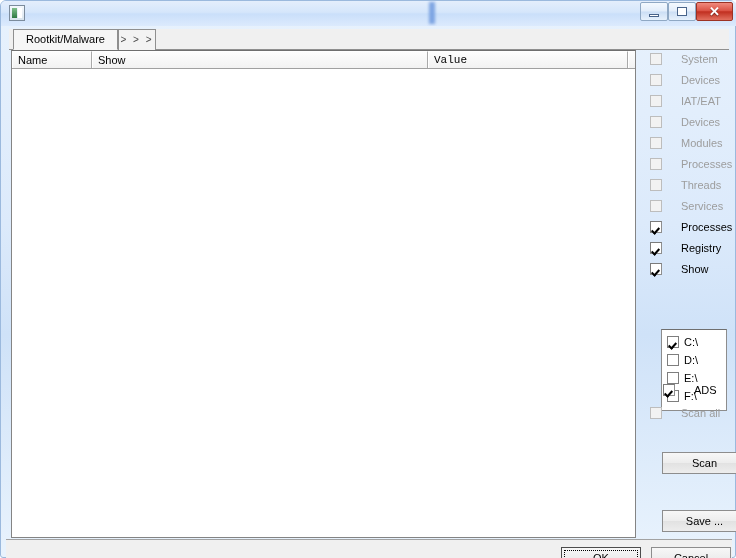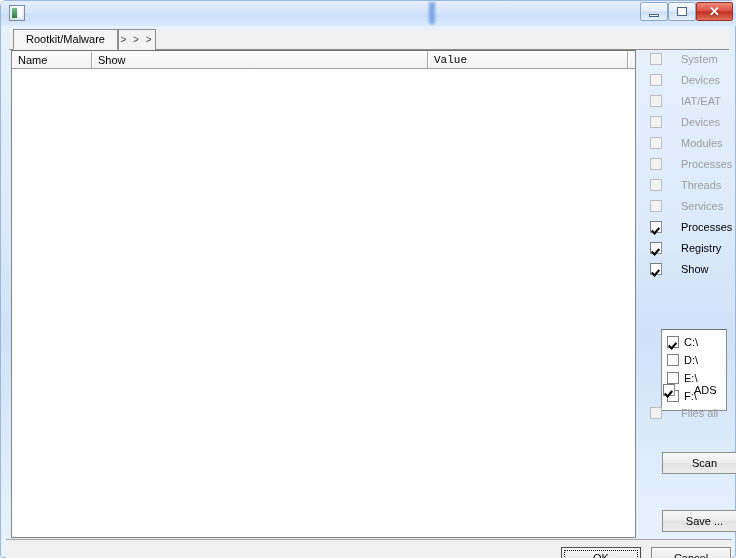--- a/index.html
+++ b/index.html
@@ -441,21 +441,21 @@
             <span class="lbl">F:\</span>
           </div>
       </div>
 
       <div class="chk" style="top:333px; left:21px">
           <span class="box on"></span>
           <span class="lbl">ADS</span>
         </div>
       <div class="chk disabled" style="top:356px">
           <span class="box"></span>
-          <span class="lbl">Files all</span>
+          <span class="lbl">Scan all</span>
         </div>
 
       <div class="rbtn" style="top:402px">Scan</div>
       <div class="rbtn" style="top:460px">Save ...</div>
     </div>
 
     <div id="bottombar">
       <div class="bbtn" id="btn-ok"><span>OK</span><span class="focusring"></span></div>
       <div class="bbtn" id="btn-cancel">Cancel</div>
     </div>

